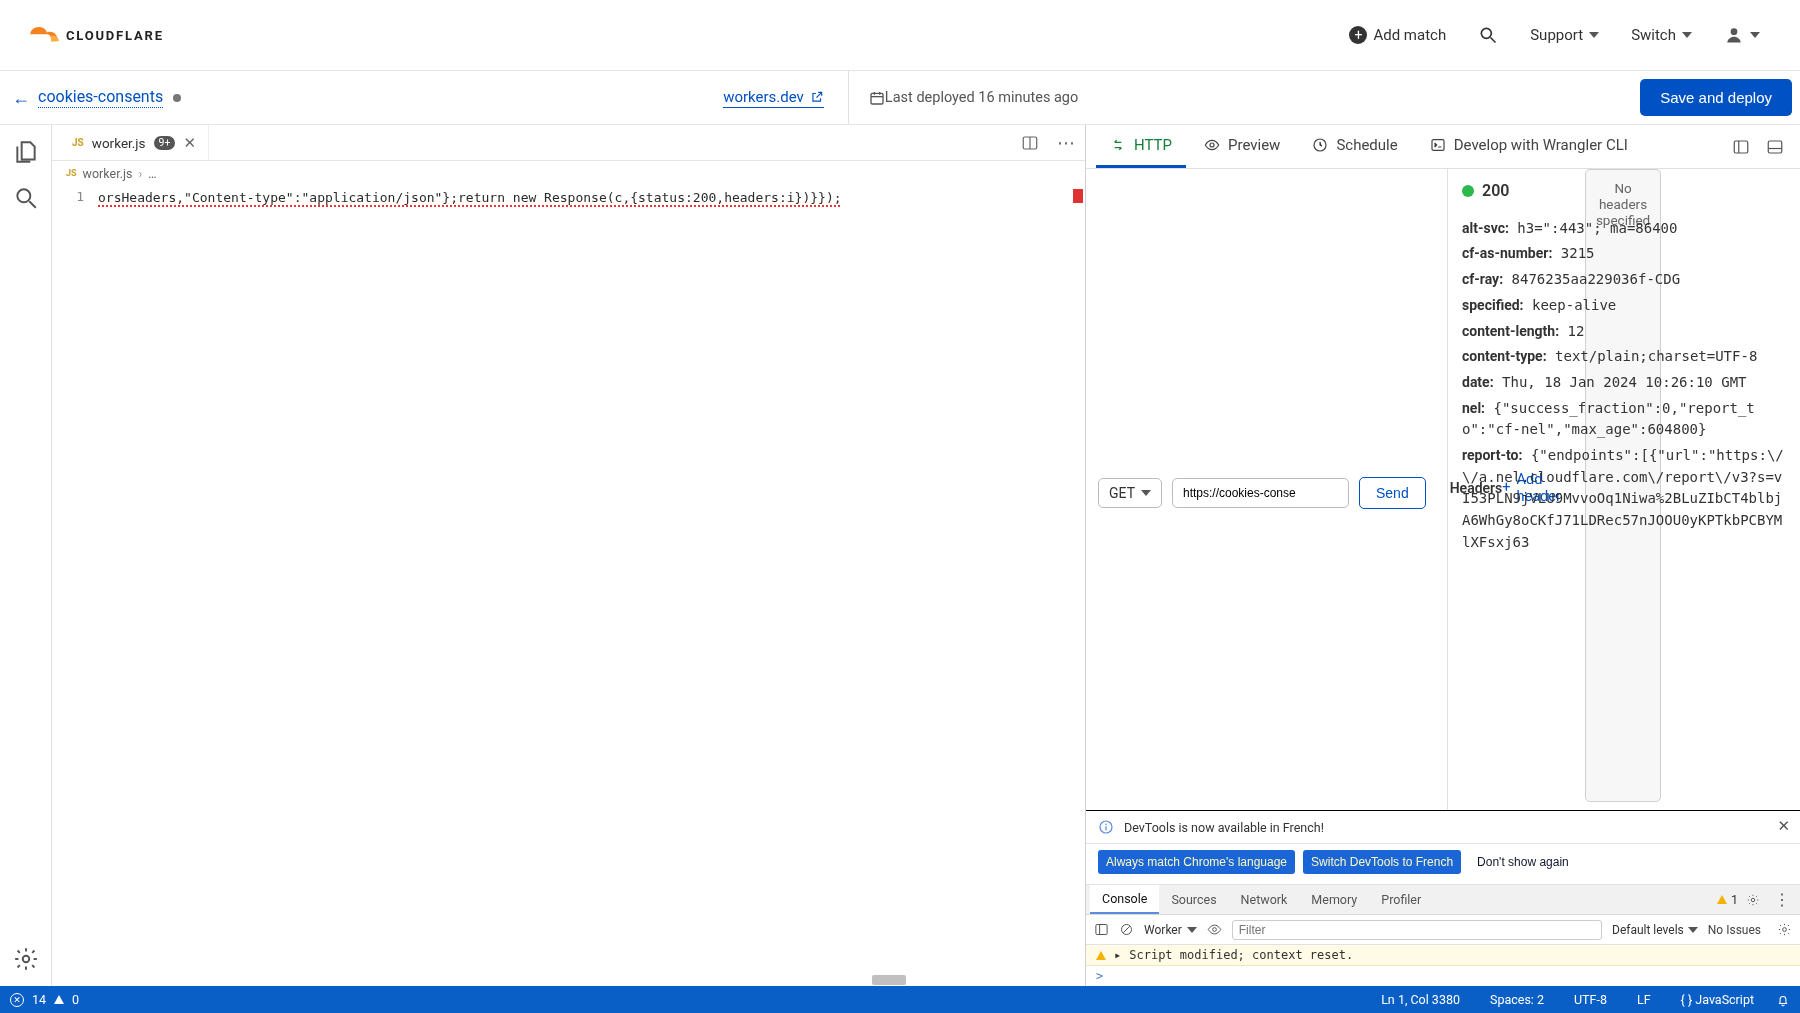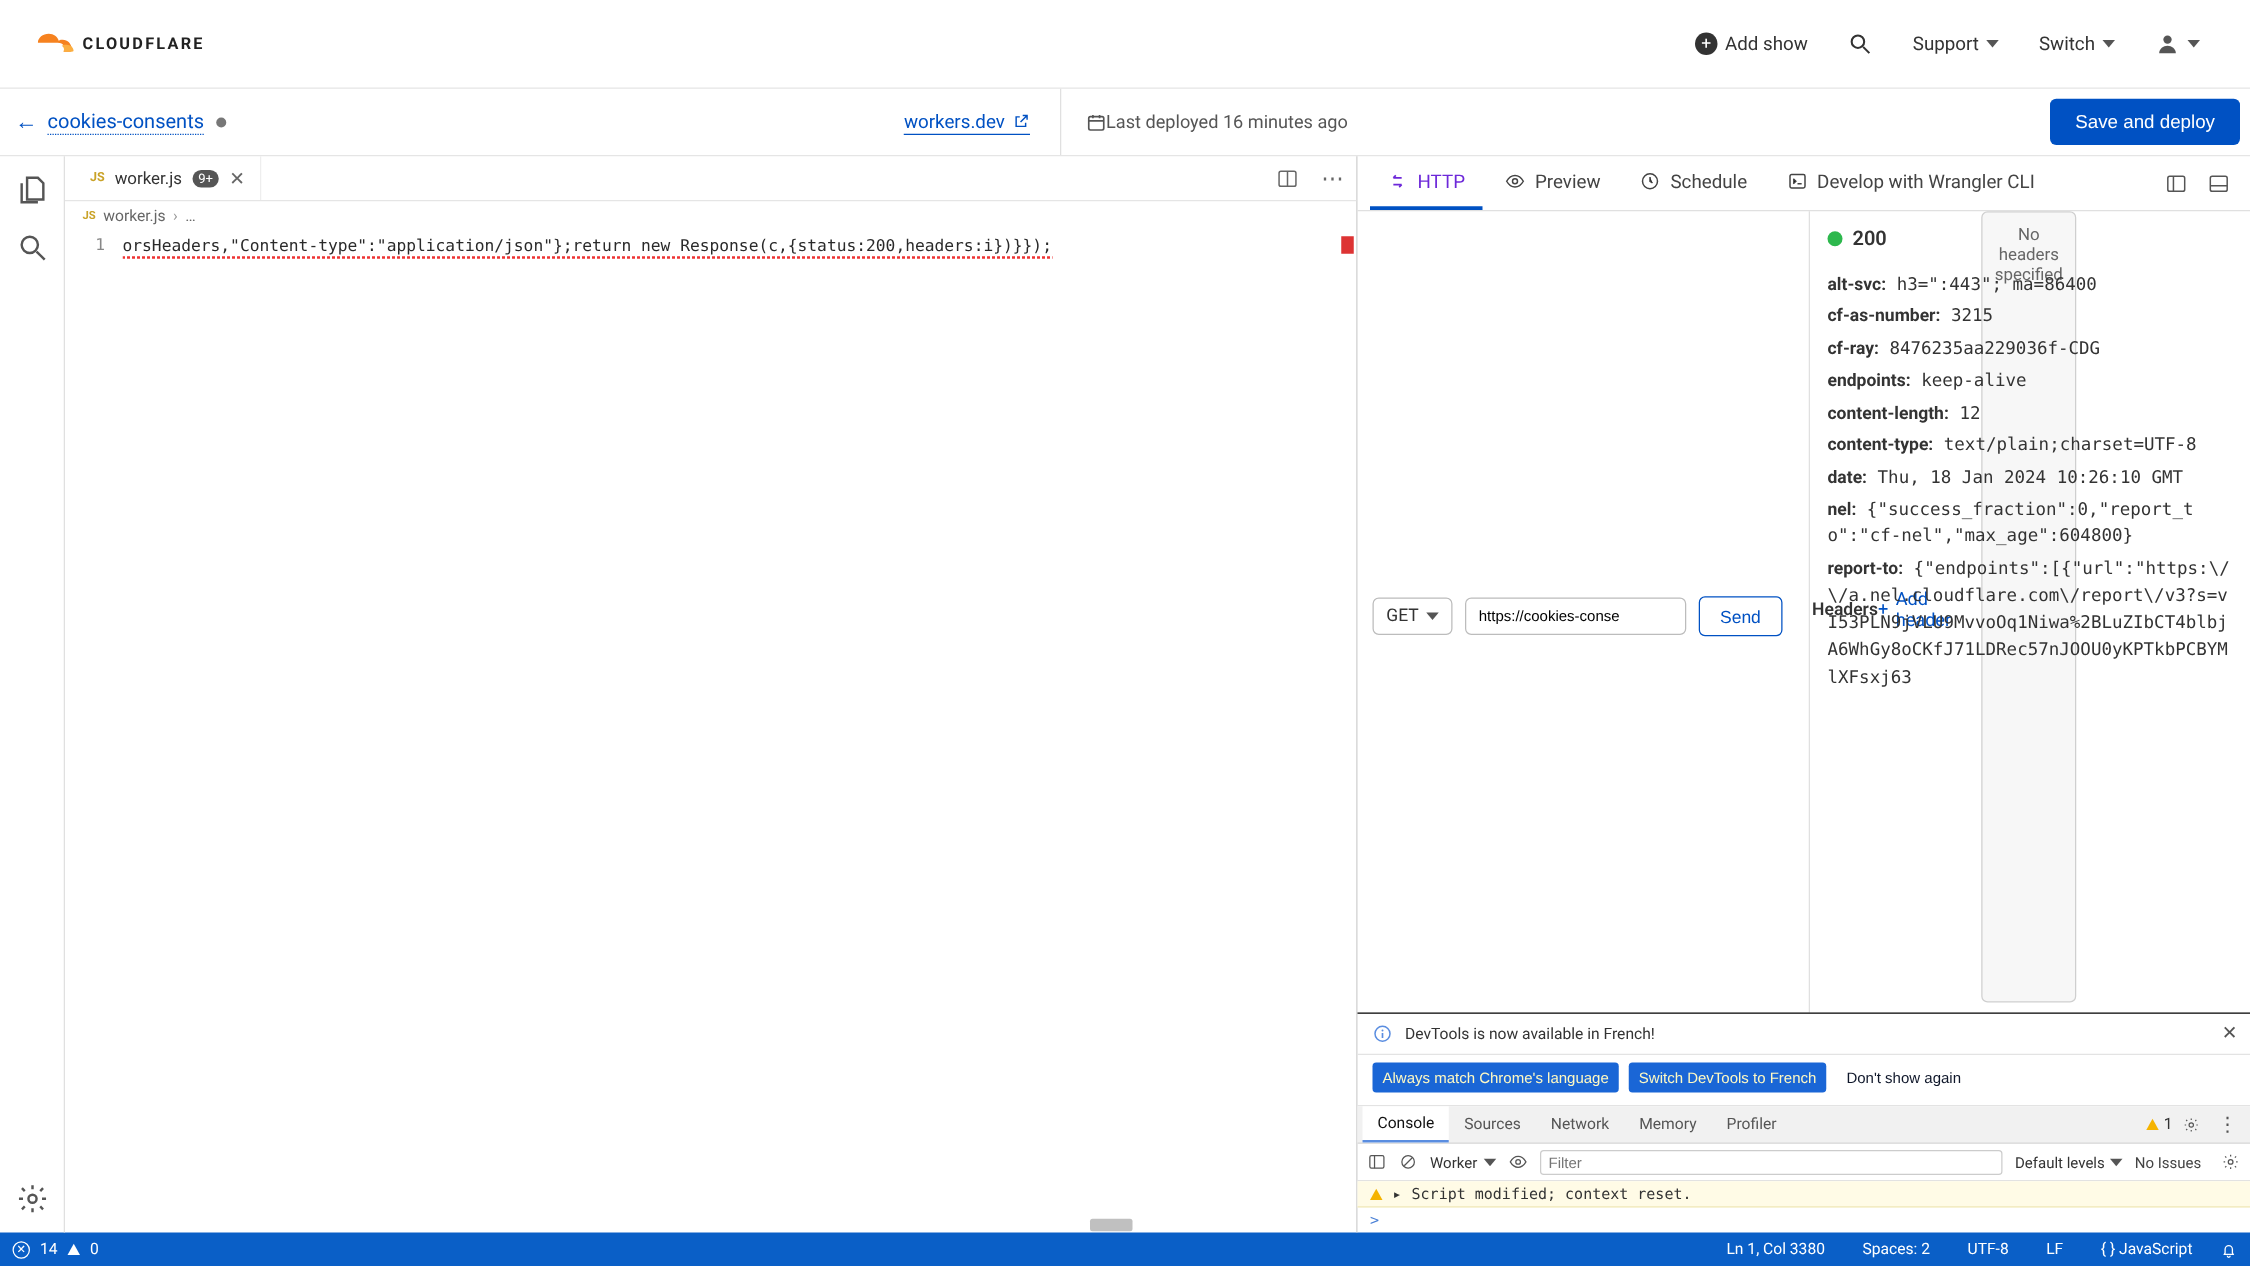--- a/index.html
+++ b/index.html
@@ -58,21 +58,21 @@
   .code-line-wrap { flex: 1; padding-top: 4px; min-width: 0; overflow: hidden; position: relative; }
   .code-line { font-family: Menlo, Consolas, monospace; font-size: 13px; white-space: pre; color: #2a2a2a; position: relative; display: inline-block; }
   .code-line::after { content: ""; position: absolute; left: 0; right: 0; bottom: -2px; height: 2px; background-image: repeating-linear-gradient(90deg, #e33 0 2px, transparent 2px 4px); }
   .hscroll-thumb { position: absolute; bottom: 1px; left: 820px; width: 34px; height: 10px; background: #c0c0c0; border-radius: 2px; }
 
   
   .right-col { width: 714px; display: flex; flex-direction: column; }
 
   .rtabs { height: 44px; display: flex; align-items: stretch; border-bottom: 1px solid #e0e0e0; padding: 0 10px; gap: 4px; position: relative; }
   .rtab { display: flex; align-items: center; gap: 8px; padding: 0 14px; font-size: 15px; color: #444; cursor: pointer; border-bottom: 3px solid transparent; }
-  .rtab.active { border-bottom-color: #0051c3; color: #6d28d9; }
+  .rtab.active { border-bottom-color: #0051c3; color: #15803d; }
   .rtab-ico { width: 16px; height: 16px; }
   .rtabs-spacer { flex: 1; }
   .tool-ico { width: 18px; height: 18px; color: #555; margin: 0 6px; align-self: center; cursor: pointer; }
 
   .req-row { display: flex; gap: 10px; padding: 14px 12px 8px; align-items: center; }
   .method-sel { border: 1px solid #bcbcbc; border-radius: 5px; padding: 6px 10px; display: inline-flex; align-items: center; gap: 6px; font-size: 14px; cursor: pointer; background: #fff; }
   .url-in { flex: 1; border: 1px solid #bcbcbc; border-radius: 5px; padding: 7px 10px; font-size: 12px; }
   .send-btn { border: 1px solid #0051c3; color: #0051c3; background: #fff; border-radius: 5px; padding: 7px 16px; font-size: 14px; cursor: pointer; }
   .status-pill { display: flex; align-items: center; gap: 8px; font-size: 16px; font-weight: 600; margin-left: 14px; }
   .green-dot { width: 12px; height: 12px; border-radius: 50%; background: #2db84d; }
@@ -136,21 +136,21 @@
       <svg viewBox="0 0 48 24">
           <path fill="#f6821f" d="M34 20c2-6-1-9-6-9H8c0-5 5-9 11-9 5 0 9 3 10 7 1-1 3-1 4-1 5 0 9 4 9 9 0 1 0 2-1 3H34z"></path>
           <path fill="#fbae40" d="M42 20H34c1-3 0-5-2-6 2-1 4-1 5-1 4 0 7 3 7 6 0 0 0 1-2 1z"></path>
         </svg>
     </span>
     <span class="logo-text">CLOUDFLARE</span>
   </div>
   <div class="topnav-spacer"></div>
   <div class="topnav-item">
     <span class="plus-circle">+</span>
-    <span>Add show</span>
+    <span>Add match</span>
   </div>
   <div class="topnav-item search-ico">
     <svg viewBox="0 0 24 24">
         <circle cx="10" cy="10" r="6" fill="none" stroke="#333" stroke-width="2"></circle>
         <line x1="15" y1="15" x2="21" y2="21" stroke="#333" stroke-width="2"></line>
       </svg>
   </div>
   <div class="topnav-item">
     <span>Support</span>
     <span class="caret"></span>
@@ -307,21 +307,21 @@
 
       <div class="resp-side">
         <div class="status-pill" style="margin:0 0 14px 0;">
           <span class="green-dot"></span>
           <span>200</span>
         </div>
         <div id="resp-headers">
             <div style="margin-bottom: 4px;"><b>alt-svc:</b><code> h3=":443"; ma=86400</code></div>
             <div style="margin-bottom: 4px;"><b>cf-as-number:</b><code> 3215</code></div>
             <div style="margin-bottom: 4px;"><b>cf-ray:</b><code> 8476235aa229036f-CDG</code></div>
-            <div style="margin-bottom: 4px;"><b>endpoints:</b><code> keep-alive</code></div>
+            <div style="margin-bottom: 4px;"><b>specified:</b><code> keep-alive</code></div>
             <div style="margin-bottom: 4px;"><b>content-length:</b><code> 12</code></div>
             <div style="margin-bottom: 4px;"><b>content-type:</b><code> text/plain;charset=UTF-8</code></div>
             <div style="margin-bottom: 4px;"><b>date:</b><code> Thu, 18 Jan 2024 10:26:10 GMT</code></div>
             <div style="margin-bottom: 4px;"><b>nel:</b><code> {"success_fraction":0,"report_to":"cf-nel","max_age":604800}</code></div>
             <div style="margin-bottom: 4px;"><b>report-to:</b><code> {"endpoints":[{"url":"https:\/\/a.nel.cloudflare.com\/report\/v3?s=vI53PLN9jVLU9MvvoOq1Niwa%2BLuZIbCT4blbjA6WhGy8oCKfJ71LDRec57nJOOU0yKPTkbPCBYMlXFsxj63</code></div>
           </div>
       </div>
     </div>
 
     <div class="devtools">

